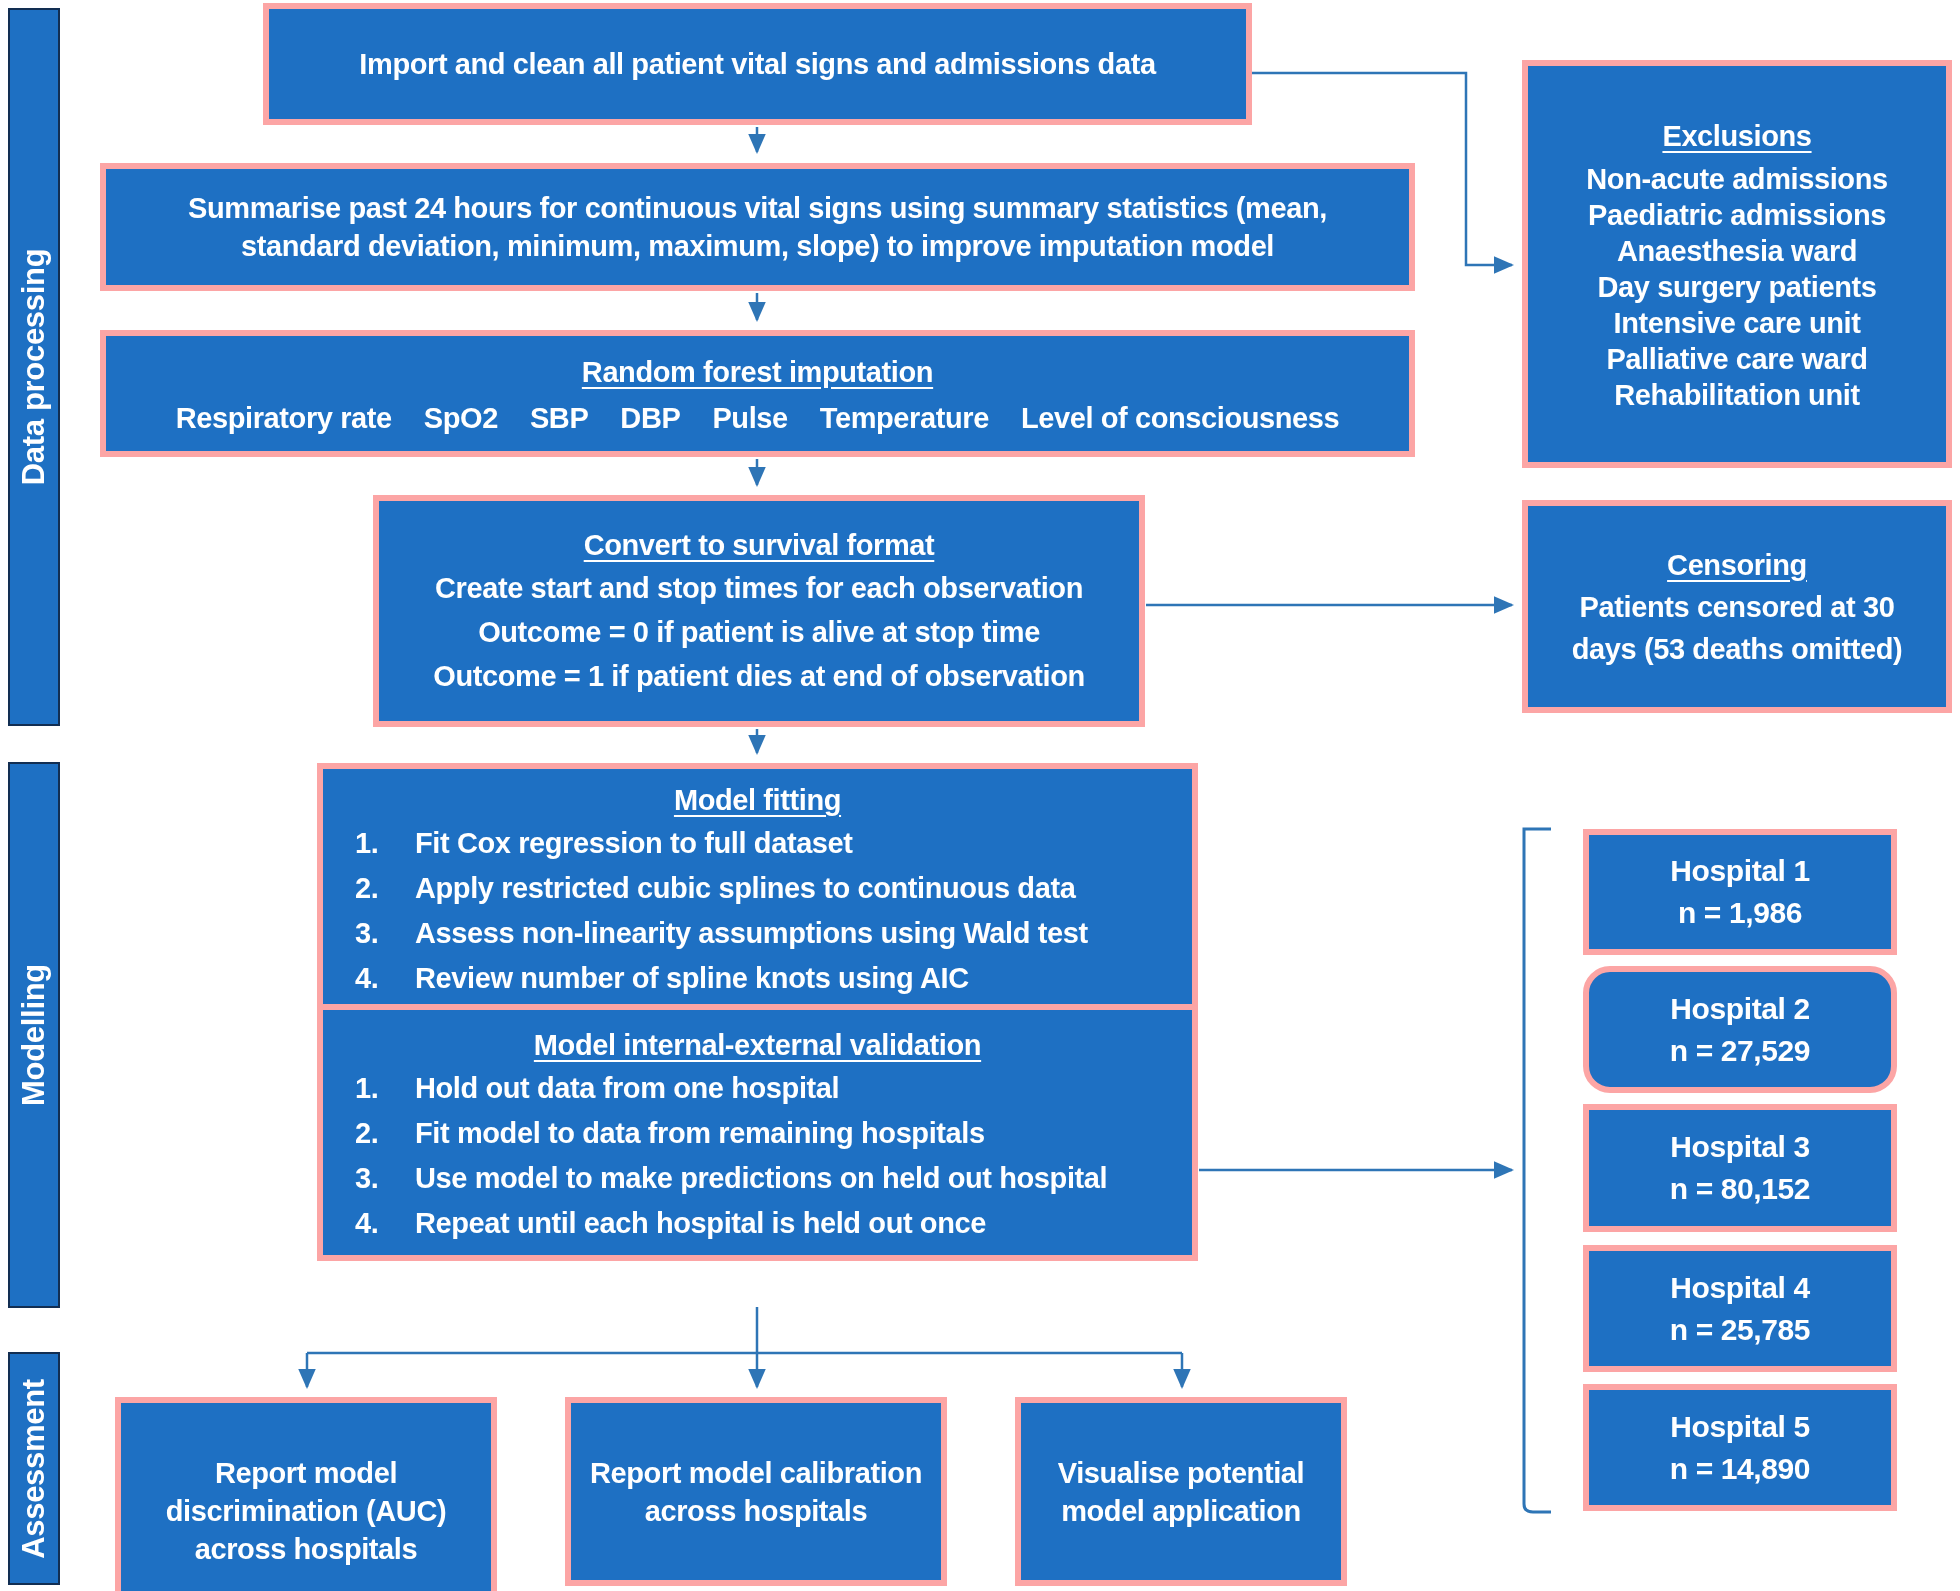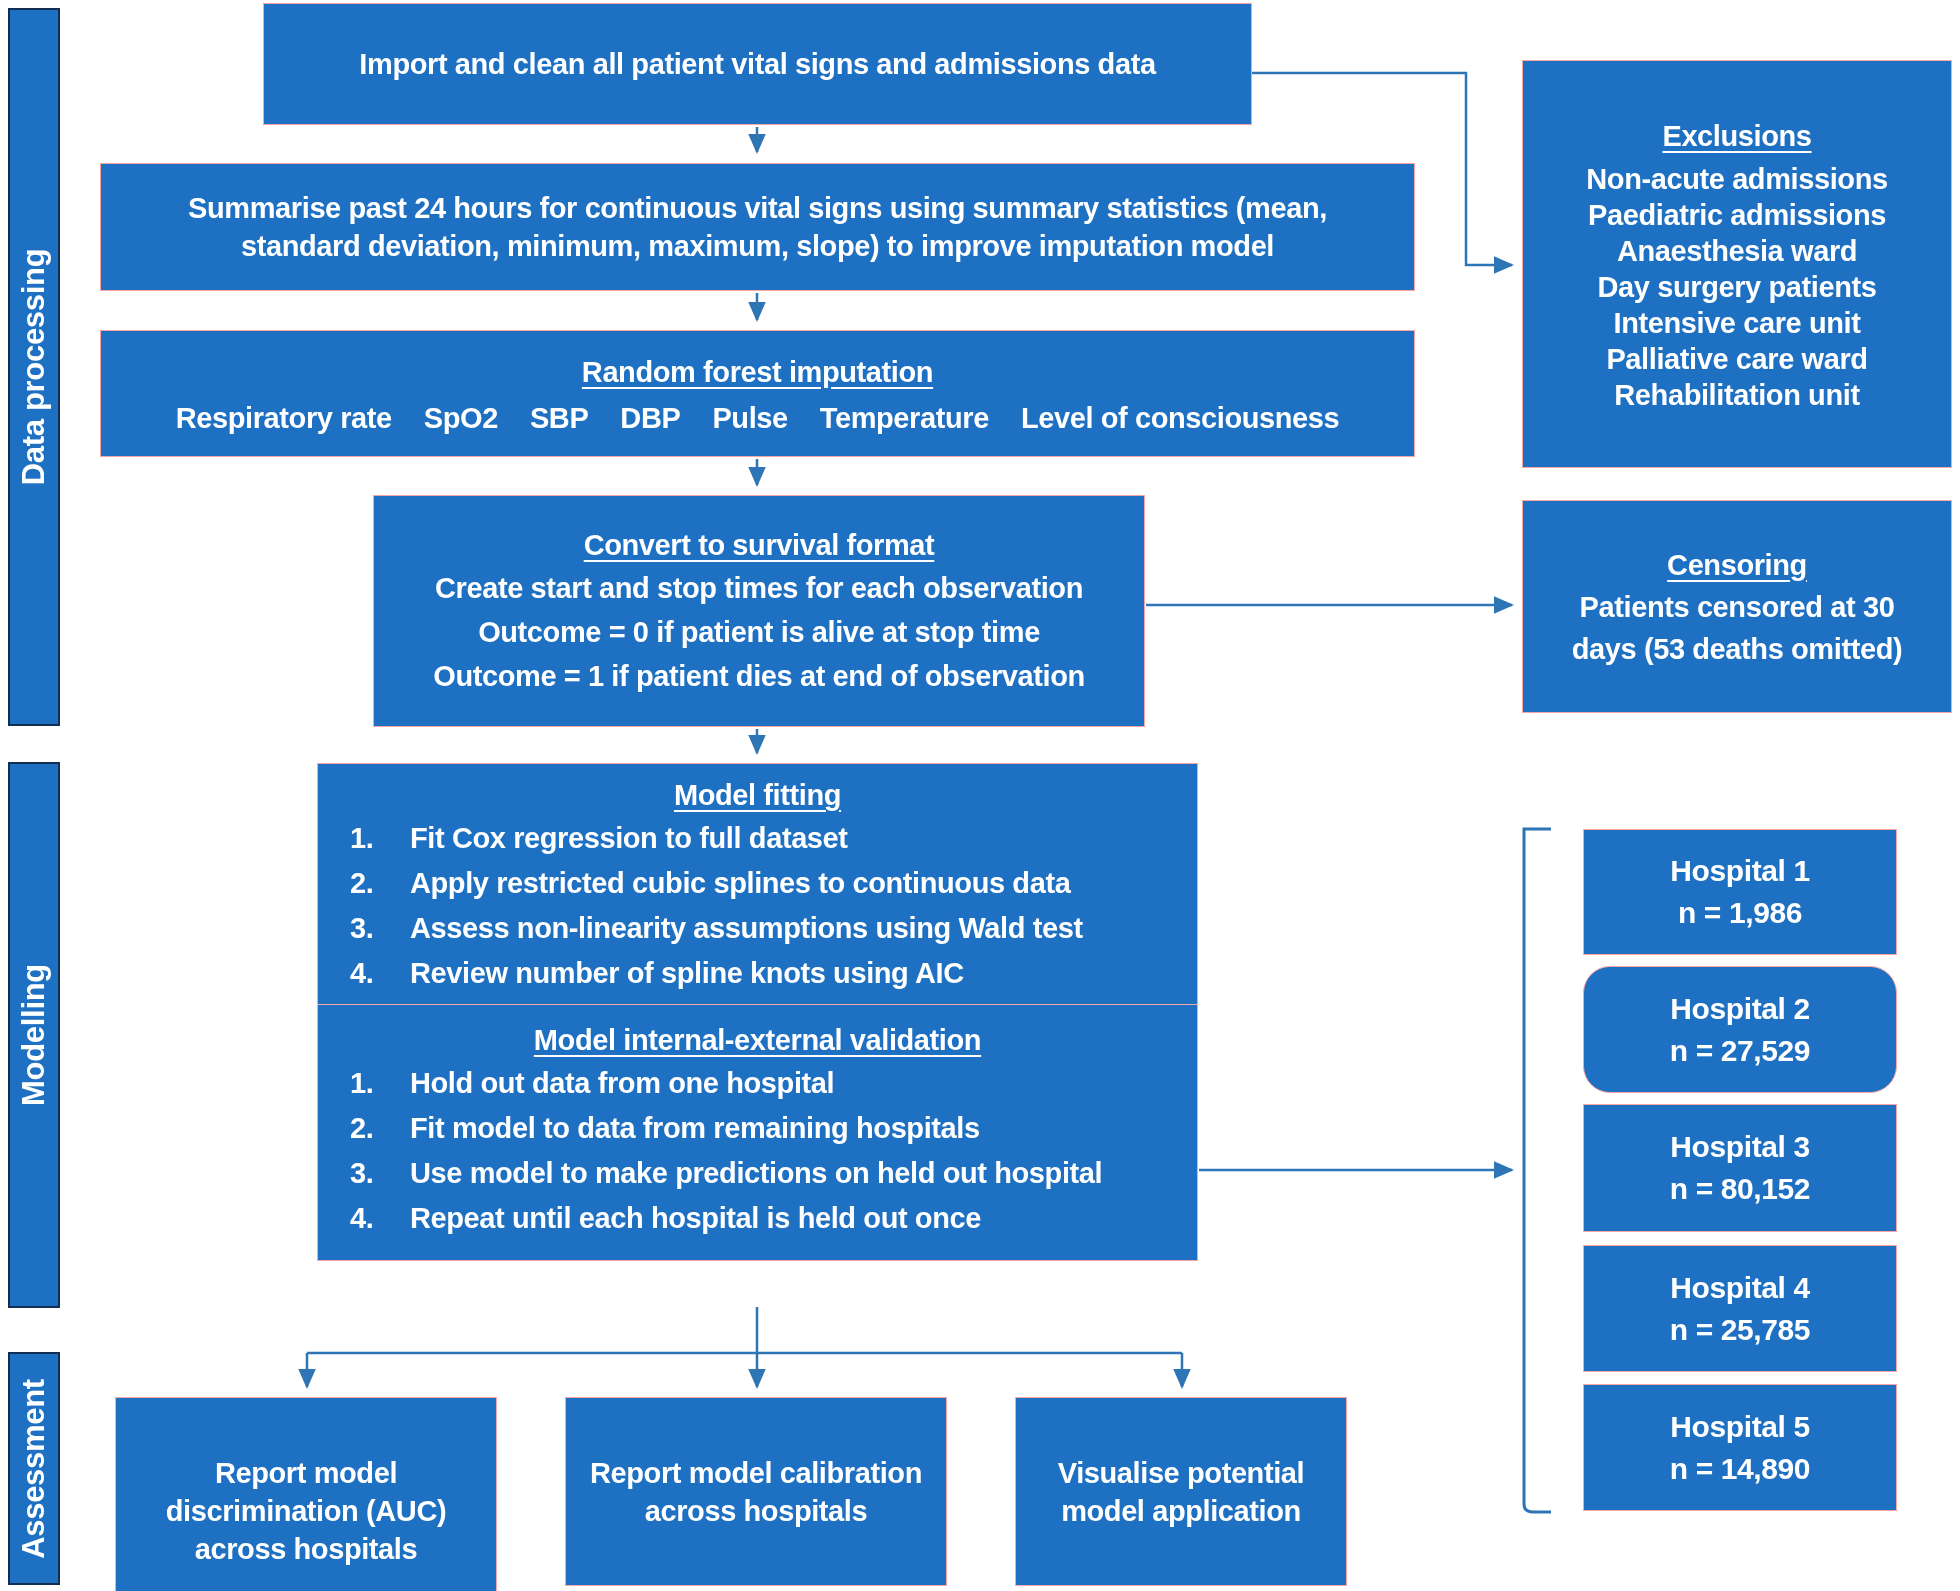--- a/index.html
+++ b/index.html
@@ -9,21 +9,21 @@
     background:#ffffff;
     font-family:"Liberation Sans", sans-serif;
     color:#ffffff;
     overflow:hidden;
   }
   .connectors{position:absolute;left:0;top:0;}
   .box{
     position:absolute;
     box-sizing:border-box;
     background:#1e70c3;
-    border:1px solid #fca5a5;
+    border:6px solid #fca5a5;
     display:flex;
     flex-direction:column;
     justify-content:center;
     align-items:center;
     text-align:center;
     font-size:29px;
     font-weight:600;
     letter-spacing:-0.4px;
     line-height:38px;
   }

